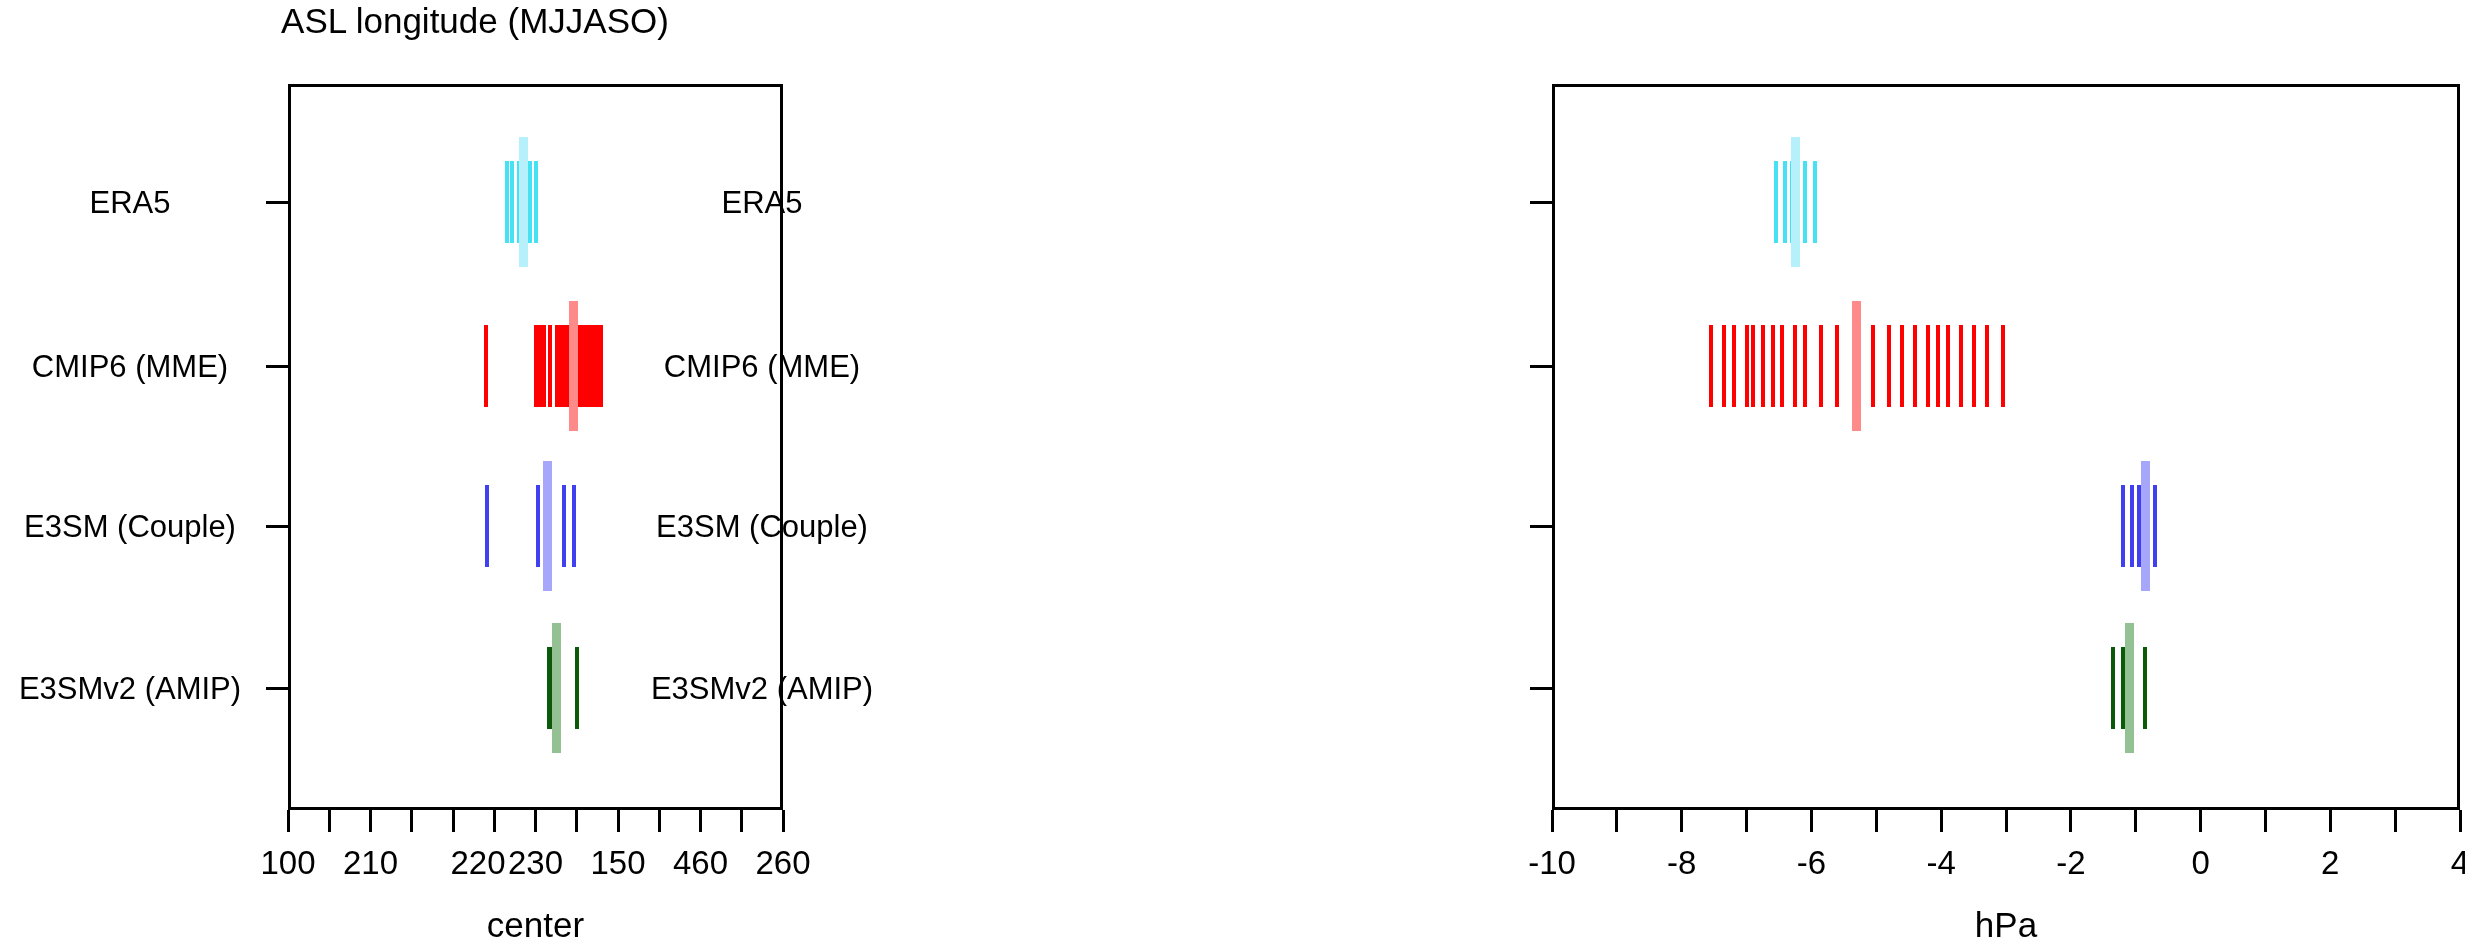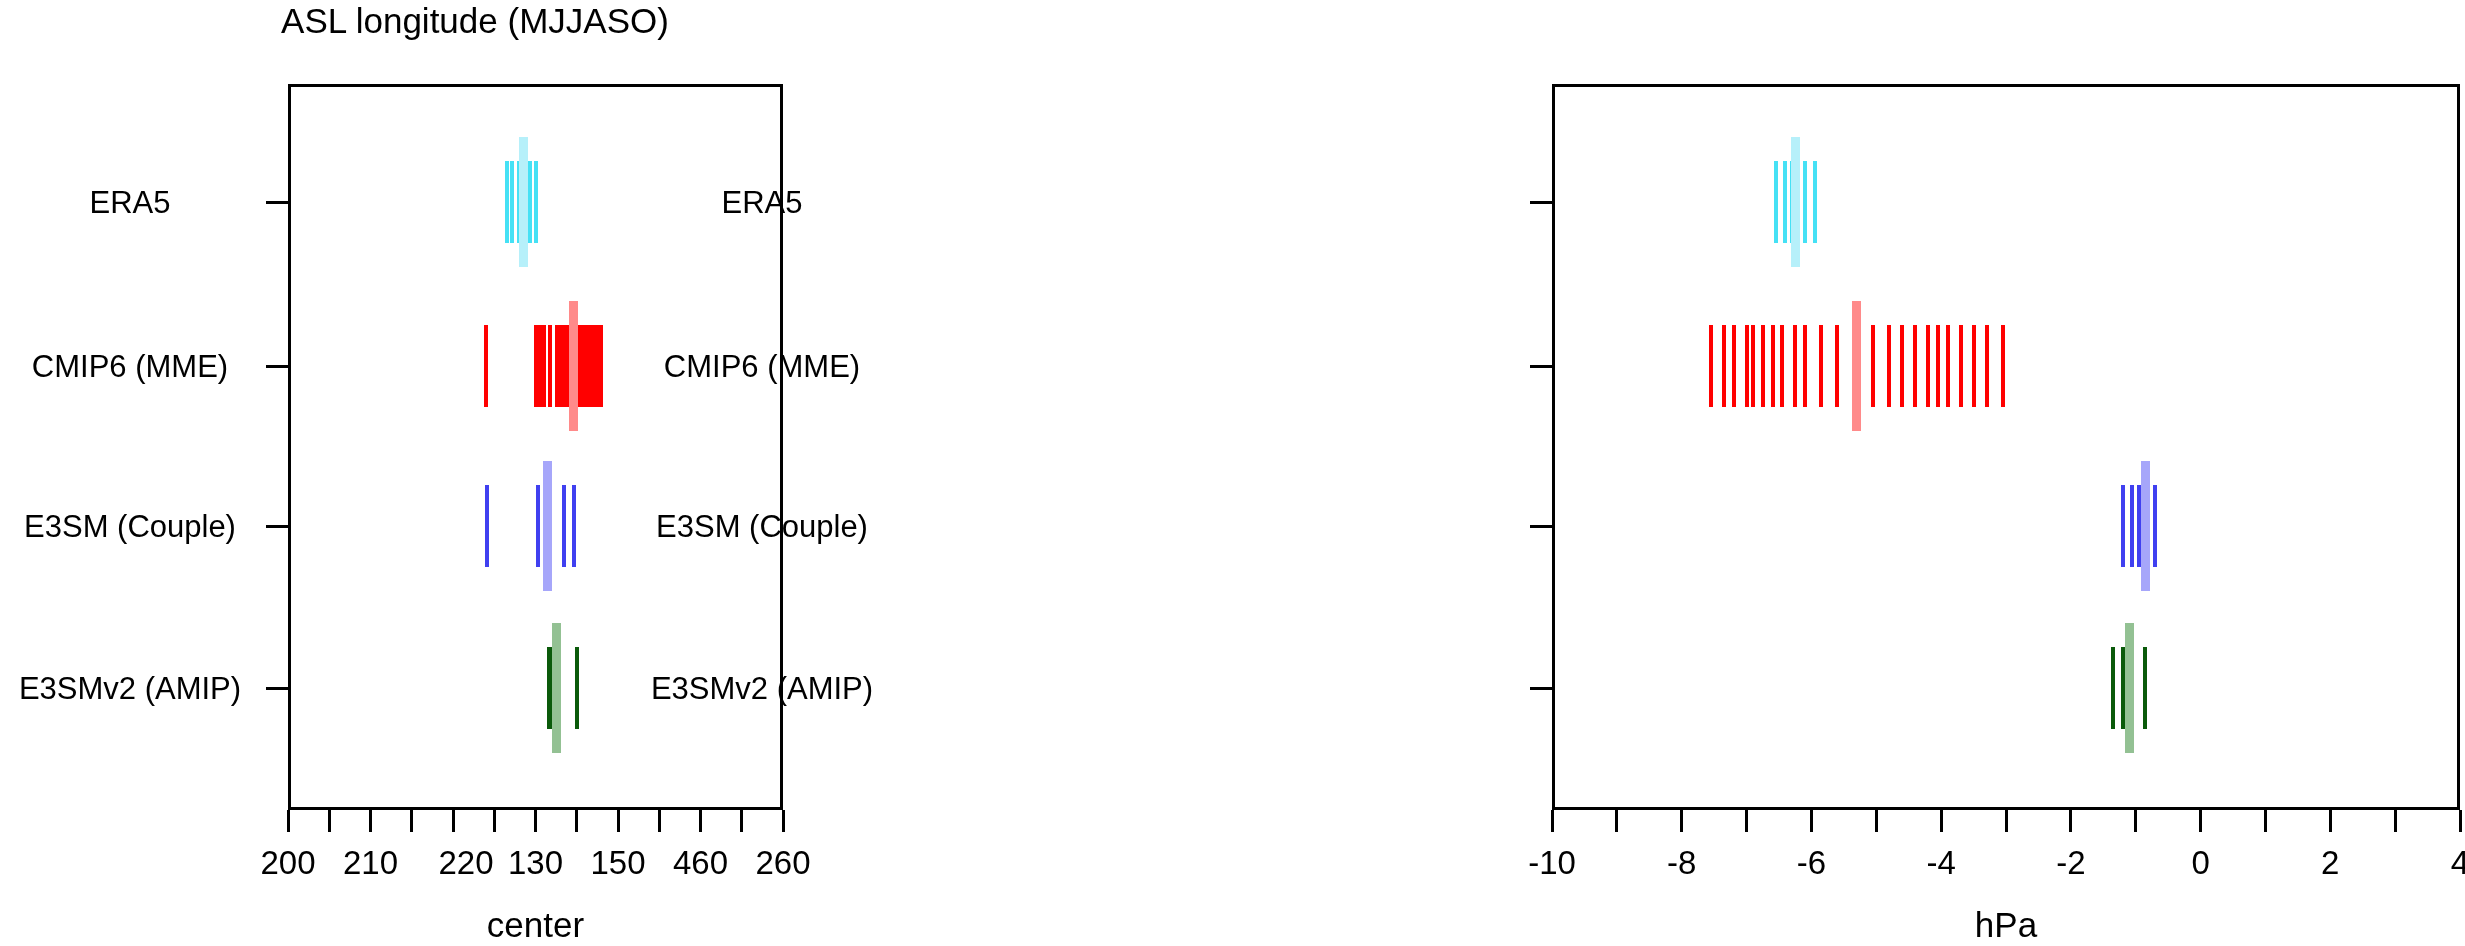--- a/index.html
+++ b/index.html
@@ -30,24 +30,24 @@
       <div class="xtick" style="left: 410.25px; top: 810px; height: 22px;"></div>
       <div class="xtick major" style="left: 451.5px; top: 810px; height: 22px;"></div>
       <div class="xtick" style="left: 492.75px; top: 810px; height: 22px;"></div>
       <div class="xtick major" style="left: 534px; top: 810px; height: 22px;"></div>
       <div class="xtick" style="left: 575.25px; top: 810px; height: 22px;"></div>
       <div class="xtick major" style="left: 616.5px; top: 810px; height: 22px;"></div>
       <div class="xtick" style="left: 657.75px; top: 810px; height: 22px;"></div>
       <div class="xtick major" style="left: 699px; top: 810px; height: 22px;"></div>
       <div class="xtick" style="left: 740.25px; top: 810px; height: 22px;"></div>
       <div class="xtick major" style="left: 781.5px; top: 810px; height: 22px;"></div>
-      <div class="xticklab" style="left: 288px; top: 846px;">200</div>
+      <div class="xticklab" style="left: 288px; top: 846px;">100</div>
       <div class="xticklab" style="left: 370.5px; top: 846px;">210</div>
-      <div class="xticklab" style="left: 466px; top: 846px;">220</div>
-      <div class="xticklab" style="left: 535.5px; top: 846px;">130</div>
+      <div class="xticklab" style="left: 478px; top: 846px;">220</div>
+      <div class="xticklab" style="left: 535.5px; top: 846px;">230</div>
       <div class="xticklab" style="left: 618px; top: 846px;">150</div>
       <div class="xticklab" style="left: 700.5px; top: 846px;">460</div>
       <div class="xticklab" style="left: 783px; top: 846px;">260</div>
       <div class="axis-title" style="left: 535.5px; top: 907px;">center</div>
       <div class="ytick" style="left: 266px; top: 200.5px; width: 22px;"></div>
       <div class="ylab" style="right: auto; left: 0px; width: 260px; top: 202px;">ERA5</div>
       <div class="mark" style="left: 504.625px; top: 161px; height: 82px; background: rgb(69, 225, 245);"></div>
       <div class="mark" style="left: 509.575px; top: 161px; height: 82px; background: rgb(69, 225, 245);"></div>
       <div class="mark" style="left: 517px; top: 161px; height: 82px; background: rgb(69, 225, 245);"></div>
       <div class="mark" style="left: 519.475px; top: 161px; height: 82px; background: rgb(69, 225, 245);"></div>

